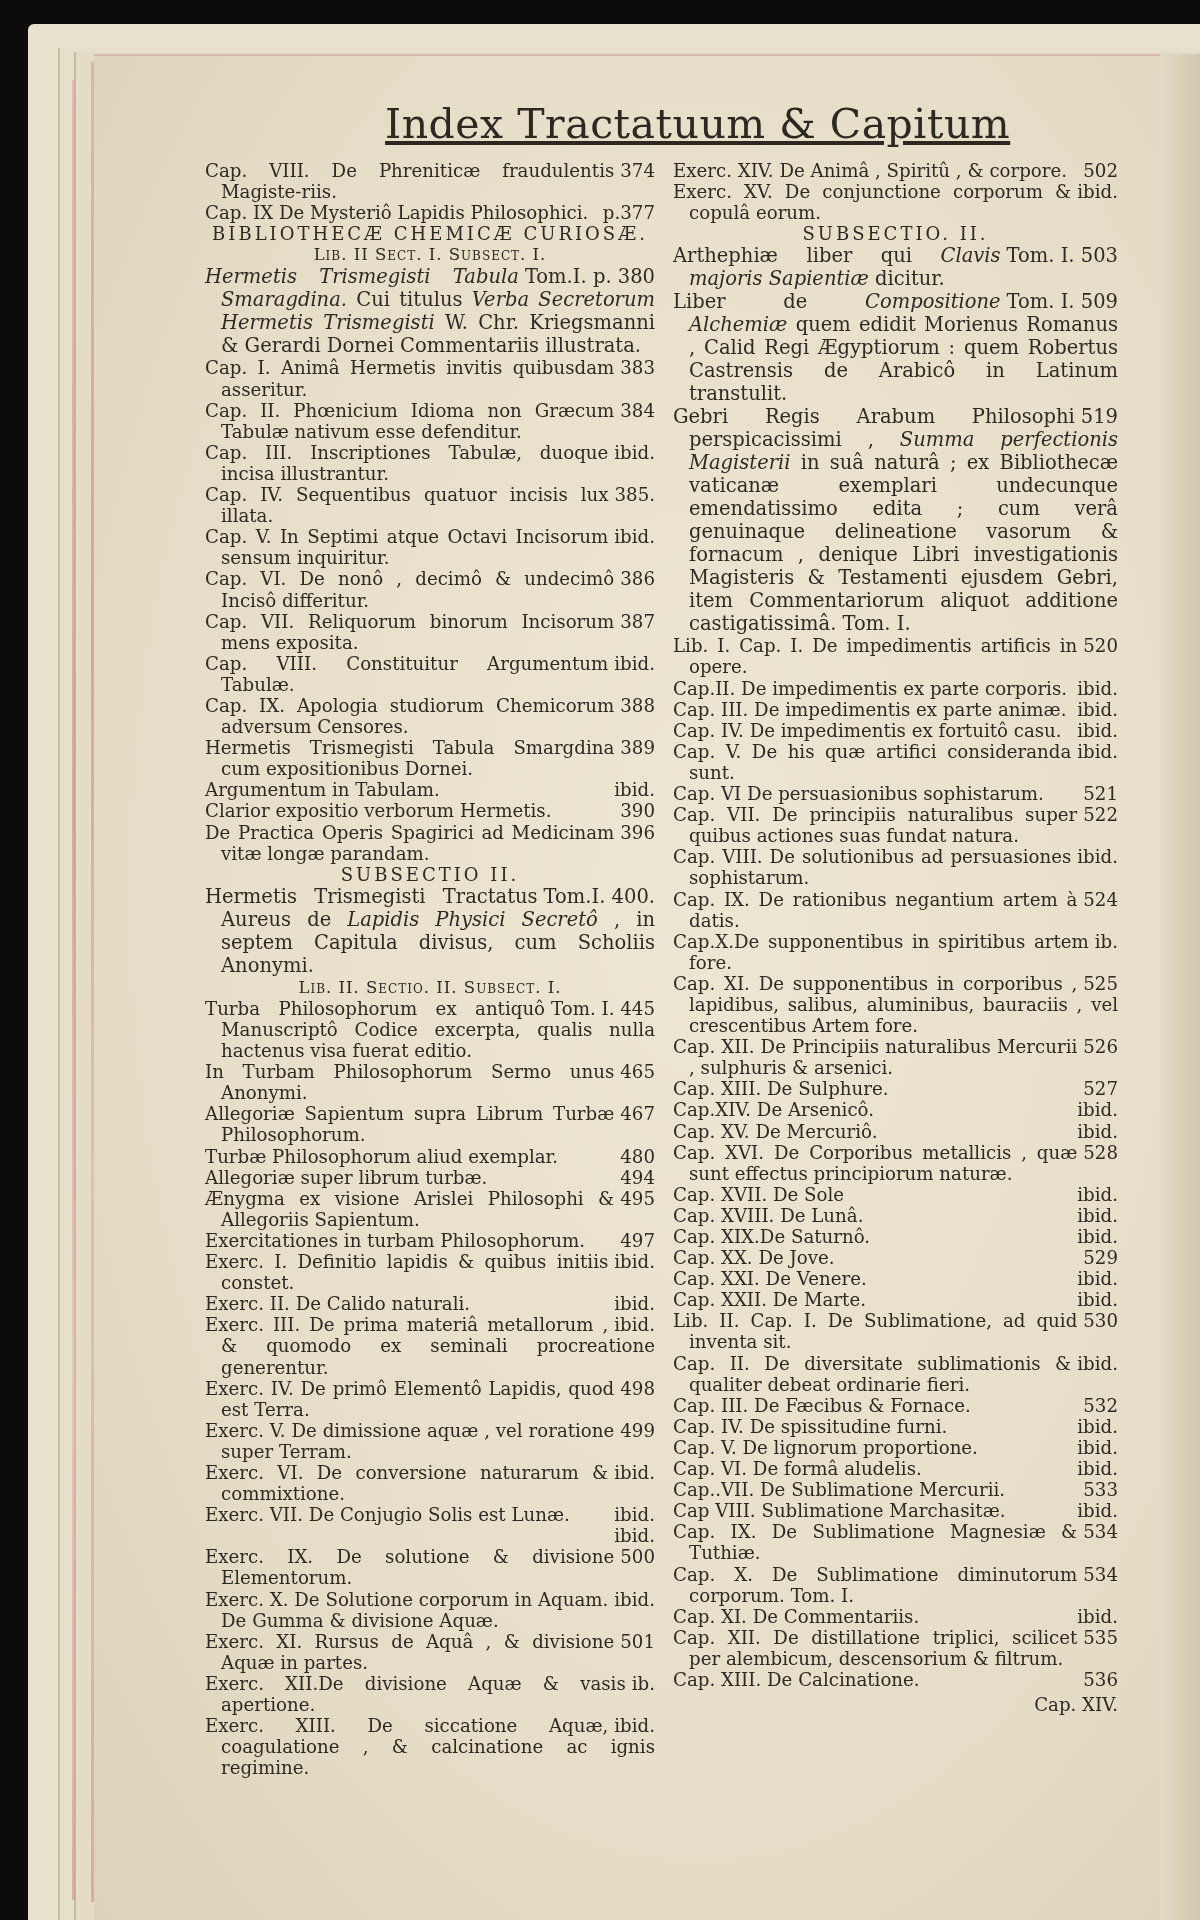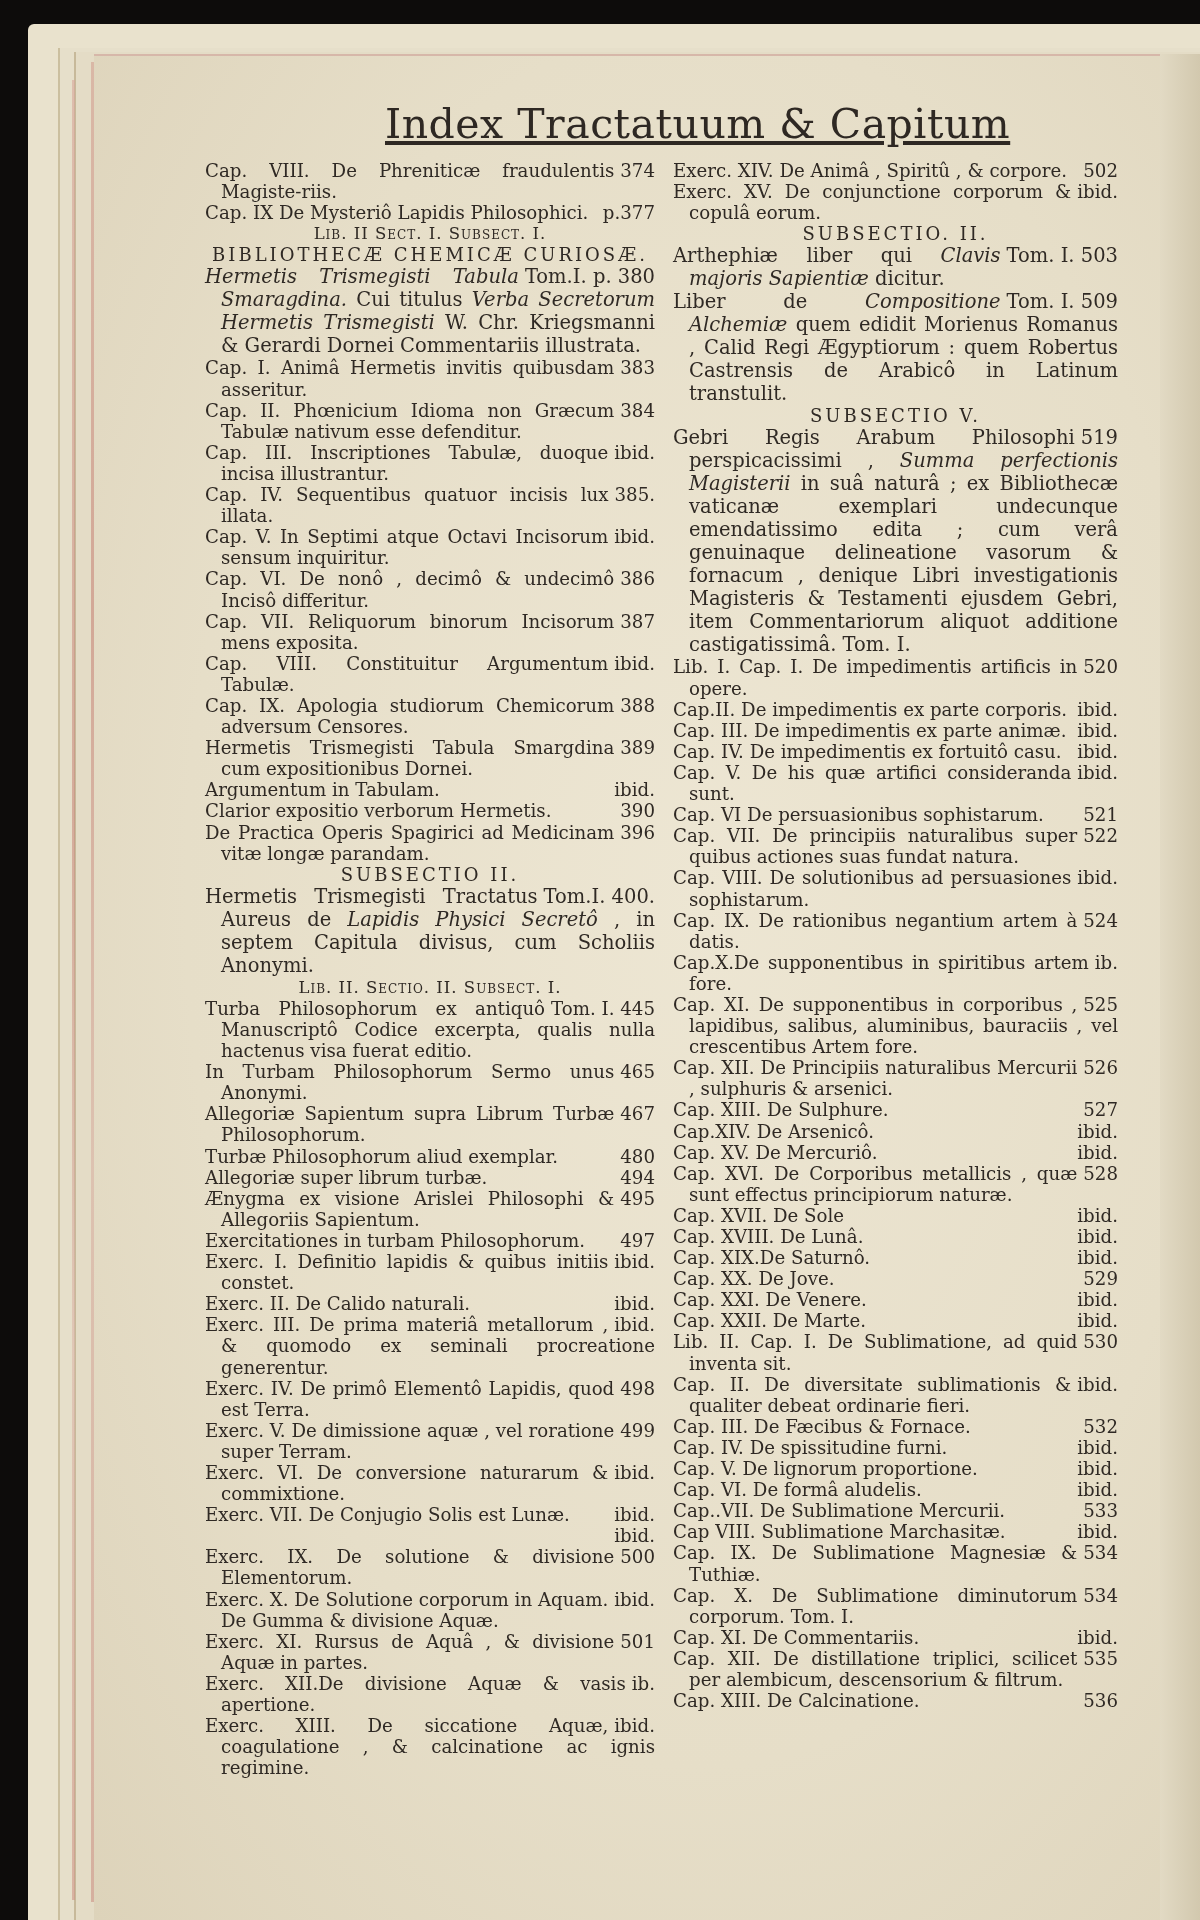--- a/index.html
+++ b/index.html
@@ -35,22 +35,22 @@
 <div class="red1"></div>
 <div class="red2"></div>
 <div class="page"></div>
 <div class="fold"></div>
 
 <div class="title">Index Tractatuum &amp; Capitum</div>
 
 <div class="col colL" id="colL">
     <div class="e"><span class="pg">374</span><span>Cap. VIII. De Phreniticæ fraudulentis Magiste-riis.</span></div>
     <div class="e"><span class="pg">p.377</span><span>Cap. IX De Mysteriô Lapidis Philosophici.</span></div>
+    <div class="h">BIBLIOTHECÆ CHEMICÆ CURIOSÆ.</div>
     <div class="h sc">Lib. II Sect. I. Subsect. I.</div>
-    <div class="h">BIBLIOTHECÆ CHEMICÆ CURIOSÆ.</div>
     <div class="e big"><span class="pg">Tom.I. p. 380</span><span class="i">Hermetis Trismegisti Tabula Smaragdina.</span><span> Cui titulus </span><span class="i">Verba Secretorum Hermetis Trismegisti</span><span> W. Chr. Kriegsmanni &amp; Gerardi Dornei Commentariis illustrata.</span></div>
     <div class="e"><span class="pg">383</span><span>Cap. I. Animâ Hermetis invitis quibusdam asseritur.</span></div>
     <div class="e"><span class="pg">384</span><span>Cap. II. Phœnicium Idioma non Græcum Tabulæ nativum esse defenditur.</span></div>
     <div class="e"><span class="pg">ibid.</span><span>Cap. III. Inscriptiones Tabulæ, duoque incisa illustrantur.</span></div>
     <div class="e"><span class="pg">385.</span><span>Cap. IV. Sequentibus quatuor incisis lux illata.</span></div>
     <div class="e"><span class="pg">ibid.</span><span>Cap. V. In Septimi atque Octavi Incisorum sensum inquiritur.</span></div>
     <div class="e"><span class="pg">386</span><span>Cap. VI. De nonô , decimô &amp; undecimô Incisô differitur.</span></div>
     <div class="e"><span class="pg">387</span><span>Cap. VII. Reliquorum binorum Incisorum mens exposita.</span></div>
     <div class="e"><span class="pg">ibid.</span><span>Cap. VIII. Constituitur Argumentum Tabulæ.</span></div>
     <div class="e"><span class="pg">388</span><span>Cap. IX. Apologia studiorum Chemicorum adversum Censores.</span></div>
@@ -81,21 +81,20 @@
     <div class="e"><span class="pg">501</span><span>Exerc. XI. Rursus de Aquâ , &amp; divisione Aquæ in partes.</span></div>
     <div class="e"><span class="pg">ib.</span><span>Exerc. XII.De divisione Aquæ &amp; vasis apertione.</span></div>
     <div class="e"><span class="pg">ibid.</span><span>Exerc. XIII. De siccatione Aquæ, coagulatione , &amp; calcinatione ac ignis regimine.</span></div>
   </div>
 <div class="col colR" id="colR">
     <div class="e"><span class="pg">502</span><span>Exerc. XIV. De Animâ , Spiritû , &amp; corpore.</span></div>
     <div class="e"><span class="pg">ibid.</span><span>Exerc. XV. De conjunctione corporum &amp; copulâ eorum.</span></div>
     <div class="h">SUBSECTIO. II.</div>
     <div class="e big"><span class="pg">Tom. I. 503</span><span>Arthephiæ liber qui </span><span class="i">Clavis majoris Sapientiæ</span><span> dicitur.</span></div>
     <div class="e big"><span class="pg">Tom. I. 509</span><span>Liber de </span><span class="i">Compositione Alchemiæ</span><span> quem edidit Morienus Romanus , Calid Regi Ægyptiorum : quem Robertus Castrensis de Arabicô in Latinum transtulit.</span></div>
-    <div class="h">SUBSECTIO V.</div>
     <div class="e big"><span class="pg">519</span><span>Gebri Regis Arabum Philosophi perspicacissimi , </span><span class="i">Summa perfectionis Magisterii</span><span> in suâ naturâ ; ex Bibliothecæ vaticanæ exemplari undecunque emendatissimo edita ; cum verâ genuinaque delineatione vasorum &amp; fornacum , denique Libri investigationis Magisteris &amp; Testamenti ejusdem Gebri, item Commentariorum aliquot additione castigatissimâ. Tom. I.</span></div>
     <div class="e"><span class="pg">520</span><span>Lib. I. Cap. I. De impedimentis artificis in opere.</span></div>
     <div class="e"><span class="pg">ibid.</span><span>Cap.II. De impedimentis ex parte corporis.</span></div>
     <div class="e"><span class="pg">ibid.</span><span>Cap. III. De impedimentis ex parte animæ.</span></div>
     <div class="e"><span class="pg">ibid.</span><span>Cap. IV. De impedimentis ex fortuitô casu.</span></div>
     <div class="e"><span class="pg">ibid.</span><span>Cap. V. De his quæ artifici consideranda sunt.</span></div>
     <div class="e"><span class="pg">521</span><span>Cap. VI De persuasionibus sophistarum.</span></div>
     <div class="e"><span class="pg">522</span><span>Cap. VII. De principiis naturalibus super quibus actiones suas fundat natura.</span></div>
     <div class="e"><span class="pg">ibid.</span><span>Cap. VIII. De solutionibus ad persuasiones sophistarum.</span></div>
     <div class="e"><span class="pg">524</span><span>Cap. IX. De rationibus negantium artem à datis.</span></div>
@@ -118,13 +117,14 @@
     <div class="e"><span class="pg">ibid.</span><span>Cap. IV. De spissitudine furni.</span></div>
     <div class="e"><span class="pg">ibid.</span><span>Cap. V. De lignorum proportione.</span></div>
     <div class="e"><span class="pg">ibid.</span><span>Cap. VI. De formâ aludelis.</span></div>
     <div class="e"><span class="pg">533</span><span>Cap..VII. De Sublimatione Mercurii.</span></div>
     <div class="e"><span class="pg">ibid.</span><span>Cap VIII. Sublimatione Marchasitæ.</span></div>
     <div class="e"><span class="pg">534</span><span>Cap. IX. De Sublimatione Magnesiæ &amp; Tuthiæ.</span></div>
     <div class="e"><span class="pg">534</span><span>Cap. X. De Sublimatione diminutorum corporum. Tom. I.</span></div>
     <div class="e"><span class="pg">ibid.</span><span>Cap. XI. De Commentariis.</span></div>
     <div class="e"><span class="pg">535</span><span>Cap. XII. De distillatione triplici, scilicet per alembicum, descensorium &amp; filtrum.</span></div>
     <div class="e"><span class="pg">536</span><span>Cap. XIII. De Calcinatione.</span></div>
+    <div class="catch">Cap. XIV.</div>
   </div>
 
 </body></html>

